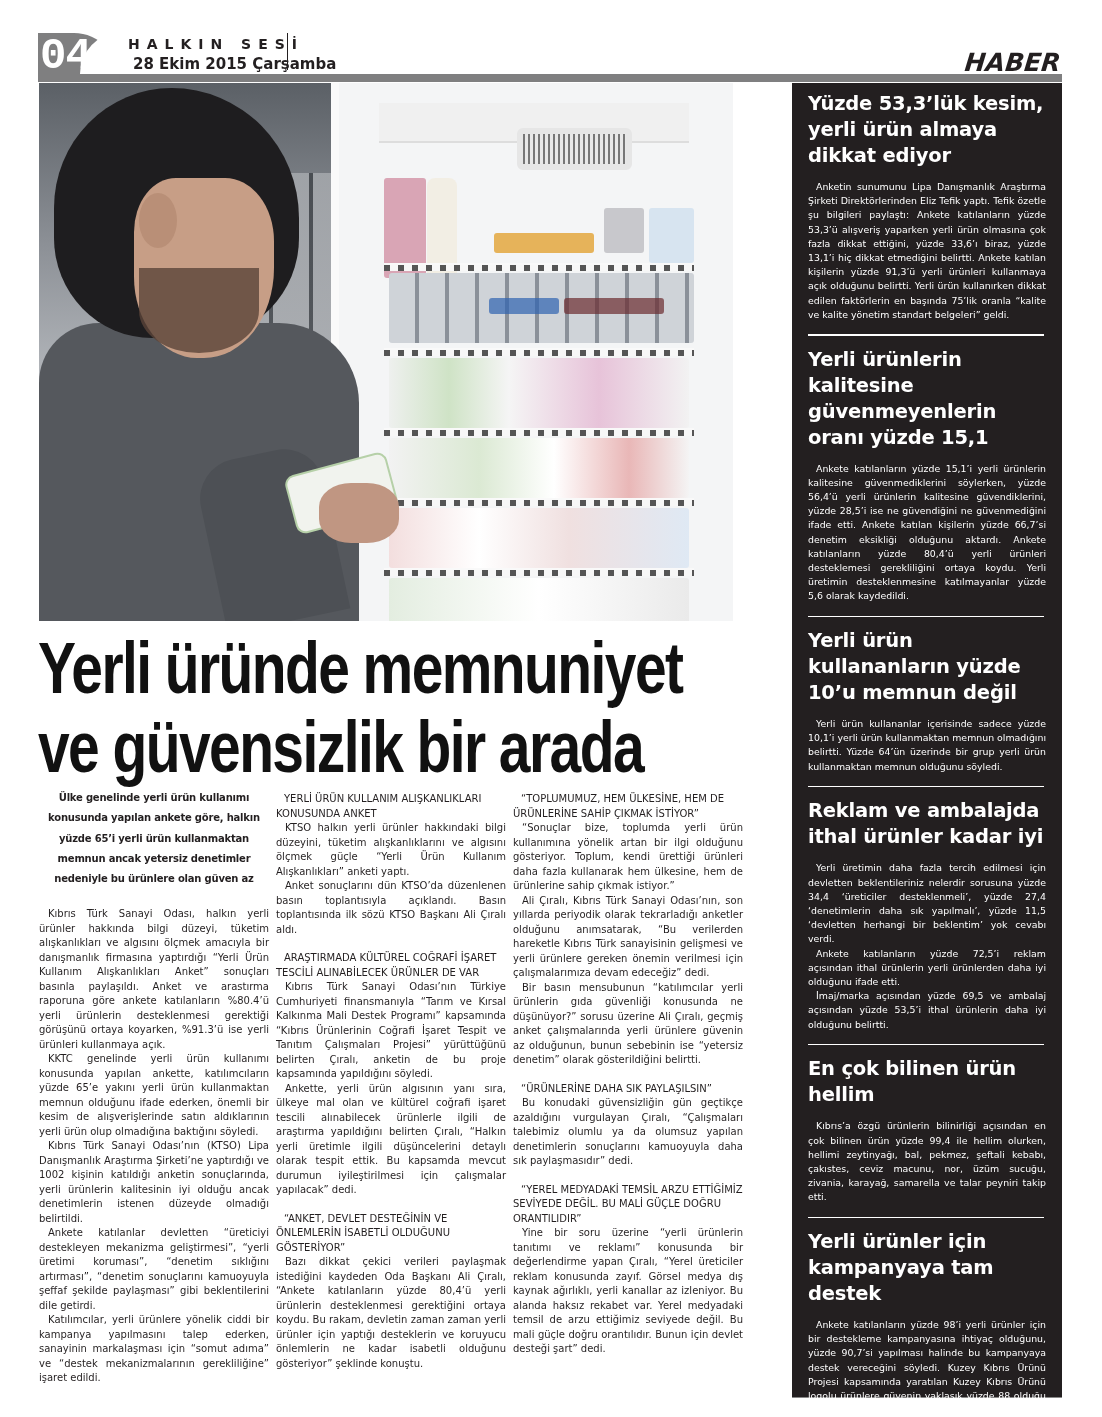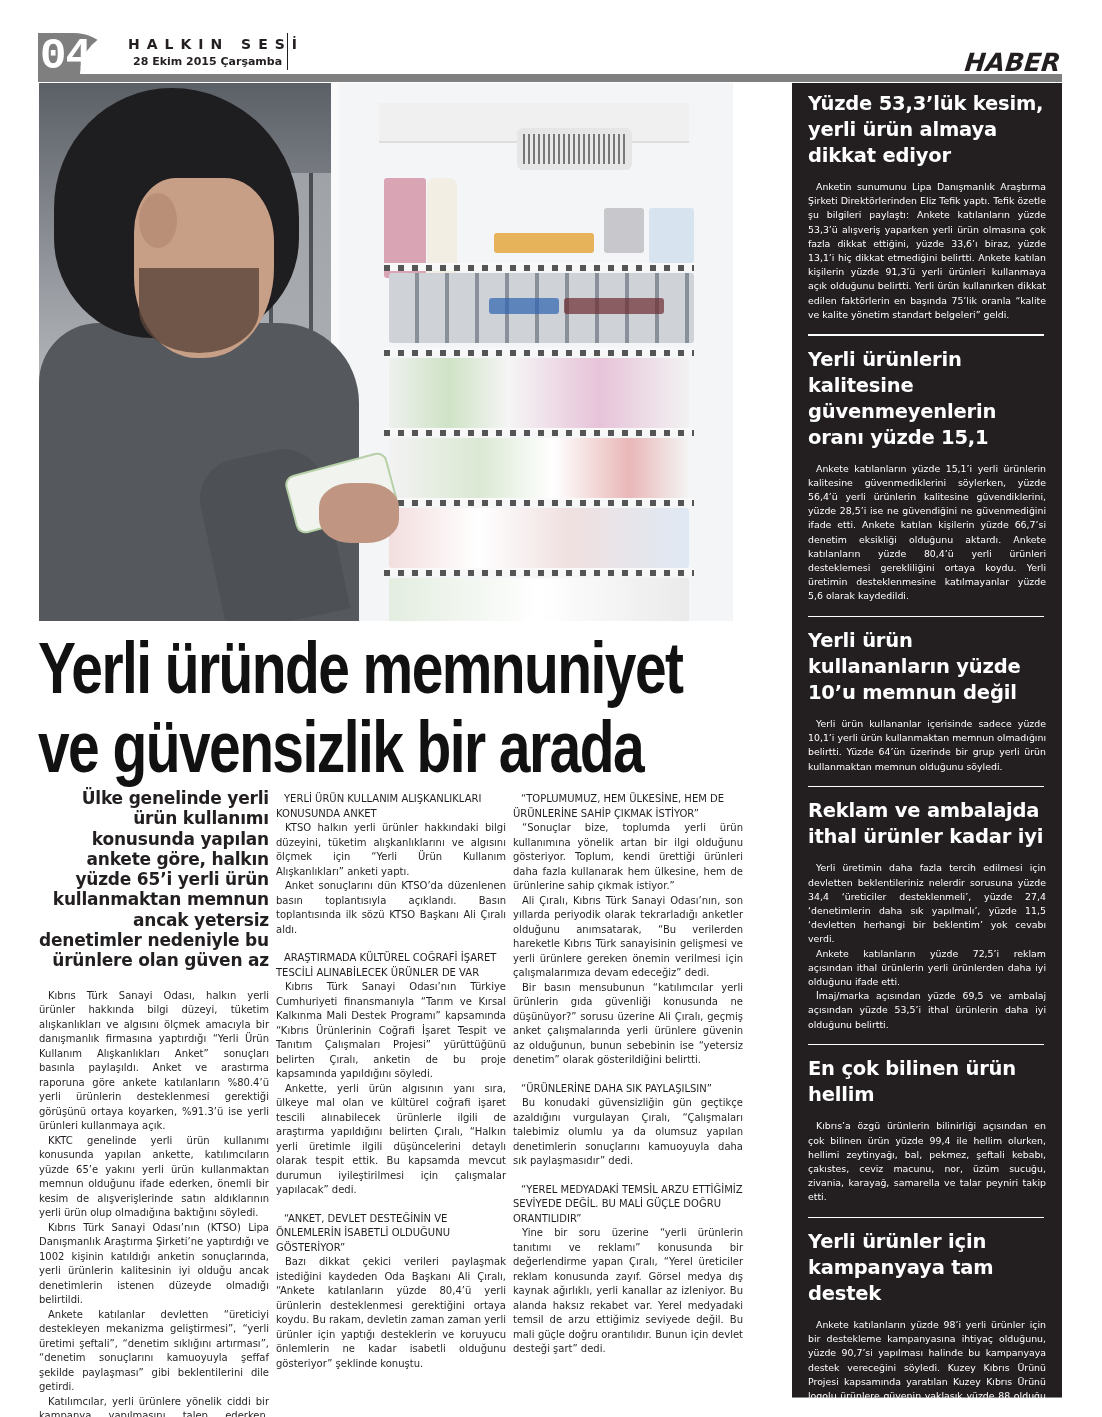--- a/index.html
+++ b/index.html
@@ -5,21 +5,21 @@
     * { box-sizing: border-box; margin: 0; padding: 0; }
     html, body { width: 1102px; height: 1417px; background: #ffffff; overflow: hidden; }
     body { position: relative; font-family: "DejaVu Sans", sans-serif; color: #231f20; }
 
     
     .grey-band { position: absolute; left: 38px; top: 74px; width: 1024px; height: 8px; background: #7f7f80; }
     .page-num-box { position: absolute; left: 38px; top: 33px; width: 82px; height: 49px; background: #7f7f80; border-top-right-radius: 46px 49px; }
     .page-num-box:after { content: ""; position: absolute; right: -2px; top: 0; width: 42px; height: 41px; background: #fff; border-top-left-radius: 40px 41px; }
     .page-num { position: absolute; left: 40px; top: 31px; font-family: Liberation Mono, monospace; font-weight: bold; font-size: 44px; color: #ffffff; letter-spacing: -1px; line-height: 50px; z-index: 2; }
     .paper-name { position: absolute; left: 128px; top: 36px; font-family: "DejaVu Sans", sans-serif; font-weight: bold; font-size: 14px; letter-spacing: 7px; color: #231f20; }
-    .paper-date { position: absolute; left: 133px; top: 55px; font-family: "DejaVu Sans", sans-serif; font-weight: bold; font-size: 11px; color: #231f20; }
+    .paper-date { position: absolute; left: 133px; top: 55px; font-family: "DejaVu Sans", sans-serif; font-weight: bold; font-size: 15px; color: #231f20; }
     .header-divider { position: absolute; left: 287px; top: 33px; width: 1px; height: 37px; background: #231f20; }
     .section-label { position: absolute; right: 41px; top: 48px; font-family: "DejaVu Sans", sans-serif; font-weight: bold; font-style: italic; font-size: 25px; color: #231f20; letter-spacing: 0px; transform: skewX(-6deg); }
 
     
     .photo { position: absolute; left: 39px; top: 83px; width: 694px; height: 538px; overflow: hidden; background: #e9eaec; }
     .photo .bg-left { position: absolute; left: 0; top: 0; width: 300px; height: 538px; background: linear-gradient(180deg, #5b6066 0%, #8c9096 30%, #c9ccd0 70%, #dfe1e3 100%); }
     .photo .window { position: absolute; left: 150px; top: 90px; width: 150px; height: 350px; background: repeating-linear-gradient(90deg, #3e4247 0 4px, #a9acb0 4px 40px); opacity: .8; }
     .photo .fridge { position: absolute; left: 292px; top: 0; width: 402px; height: 538px; background: #f4f5f6; border-left: 8px solid #fafafa; }
     .photo .fridge-top { position: absolute; left: 340px; top: 20px; width: 310px; height: 40px; background: #f0f0f0; border-bottom: 2px solid #ddd; }
     .photo .vent { position: absolute; left: 478px; top: 45px; width: 115px; height: 42px; background: repeating-linear-gradient(90deg, #777 0 2px, #e8e8e8 2px 5px); border: 6px solid #e6e6e6; border-radius: 6px; }
@@ -36,21 +36,21 @@
 
     
     .headline { position: absolute; left: 38px; top: 628px; width: 700px; font-family: "Liberation Sans", sans-serif; font-weight: bold; font-size: 73px; line-height: 79px; color: #111; letter-spacing: -2px; transform: scaleX(0.78); transform-origin: left top; white-space: nowrap; }
 
     
     .col { position: absolute; top: 788px; width: 230px; font-family: "DejaVu Sans", sans-serif; font-size: 10px; line-height: 14.5px; color: #231f20; text-align: justify; }
     .col p { text-indent: 9px; }
     .col1 { left: 39px; }
     .col2 { left: 276px; top: 792px; }
     .col3 { left: 513px; top: 792px; }
-    .lede { font-family: "DejaVu Sans", sans-serif; font-weight: bold; font-size: 17px; line-height: 20.3px; color: #231f20; margin-bottom: 18px; text-align: right; letter-spacing: -0.2px; }
+    .lede { font-family: "DejaVu Sans", sans-serif; font-weight: bold; font-size: 10px; line-height: 20.3px; color: #231f20; margin-bottom: 18px; text-align: center; letter-spacing: -0.2px; }
     .subhead { font-weight: normal; font-size: 10px; line-height: 14.5px; text-indent: 8px; text-align: left; margin-top: 0; }
     .spacer { height: 14px; }
 
     
     .sidebar { position: absolute; left: 792px; top: 83px; width: 270px; height: 1315px; background: #231f20; color: #ffffff; padding: 8px 16px 0 16px; border-bottom: 1px solid #888; }
     .sb-title { font-family: "DejaVu Sans", sans-serif; font-weight: bold; font-size: 19.5px; line-height: 26px; color: #ffffff; letter-spacing: -0.2px; }
     .sb-body { font-family: "DejaVu Sans", sans-serif; font-size: 9.4px; line-height: 14.2px; color: #ffffff; text-align: justify; margin-top: 11px; }
     .sb-body p { text-indent: 8px; }
     .sb-rule { height: 1.5px; background: #ffffff; width: 236px; margin: 12px 0 11px 0; }
   </style>
@@ -105,27 +105,27 @@
 <h1 class="headline">
   <div>Yerli üründe memnuniyet</div>
   <div>ve güvensizlik bir arada</div>
 </h1>
 
 <div class="col col1">
   <div class="lede">Ülke genelinde yerli ürün kullanımı konusunda yapılan ankete göre, halkın yüzde 65’i yerli ürün kullanmaktan memnun ancak yetersiz denetimler nedeniyle bu ürünlere olan güven az</div>
   <p>Kıbrıs Türk Sanayi Odası, halkın yerli ürünler hakkında bilgi düzeyi, tüketim alışkanlıkları ve algısını ölçmek amacıyla bir danışmanlık firmasına yaptırdığı “Yerli Ürün Kullanım Alışkanlıkları Anket” sonuçları basınla paylaşıldı. Anket ve arastırma raporuna göre ankete katılanların %80.4’ü yerli ürünlerin desteklenmesi gerektiği görüşünü ortaya koyarken, %91.3’ü ise yerli ürünleri kullanmaya açık.</p>
   <p>KKTC genelinde yerli ürün kullanımı konusunda yapılan ankette, katılımcıların yüzde 65’e yakını yerli ürün kullanmaktan memnun olduğunu ifade ederken, önemli bir kesim de alışverişlerinde satın aldıklarının yerli ürün olup olmadığına baktığını söyledi.</p>
   <p>Kıbrıs Türk Sanayi Odası’nın (KTSO) Lipa Danışmanlık Araştırma Şirketi’ne yaptırdığı ve 1002 kişinin katıldığı anketin sonuçlarında, yerli ürünlerin kalitesinin iyi olduğu ancak denetimlerin istenen düzeyde olmadığı belirtildi.</p>
-  <p>Ankete katılanlar devletten “üreticiyi destekleyen mekanizma geliştirmesi”, “yerli üretimi şeftali”, “denetim sıklığını artırması”, “denetim sonuçlarını kamuoyuyla şeffaf şekilde paylaşması” gibi beklentilerini dile getirdi.</p>
+  <p>Ankete katılanlar devletten “üreticiyi destekleyen mekanizma geliştirmesi”, “yerli üretimi koruması”, “denetim sıklığını artırması”, “denetim sonuçlarını kamuoyuyla şeffaf şekilde paylaşması” gibi beklentilerini dile getirdi.</p>
   <p>Katılımcılar, yerli ürünlere yönelik ciddi bir kampanya yapılmasını talep ederken, sanayinin markalaşması için “somut adıma” ve “destek mekanizmalarının gerekliliğine” işaret edildi.</p>
 </div>
 
 <div class="col col2">
   <div class="subhead">YERLİ ÜRÜN KULLANIM ALIŞKANLIKLARI KONUSUNDA ANKET</div>
-  <p>KTSO halkın yerli ürünler hakkındaki bilgi düzeyini, tüketim alışkanlıklarını ve algısını ölçmek için “Yerli Ürün Kullanım Alışkanlıkları” anketi yaptı.</p>
+  <p>KTSO halkın yerli ürünler hakkındaki bilgi düzeyini, tüketim alışkanlıklarını ve algısını ölçmek güçle “Yerli Ürün Kullanım Alışkanlıkları” anketi yaptı.</p>
   <p>Anket sonuçlarını dün KTSO’da düzenlenen basın toplantısıyla açıklandı. Basın toplantısında ilk sözü KTSO Başkanı Ali Çıralı aldı.</p>
   <div class="spacer"></div>
   <div class="subhead">ARAŞTIRMADA KÜLTÜREL COĞRAFİ İŞARET TESCİLİ ALINABİLECEK ÜRÜNLER DE VAR</div>
   <p>Kıbrıs Türk Sanayi Odası’nın Türkiye Cumhuriyeti finansmanıyla “Tarım ve Kırsal Kalkınma Mali Destek Programı” kapsamında “Kıbrıs Ürünlerinin Coğrafi İşaret Tespit ve Tanıtım Çalışmaları Projesi” yürüttüğünü belirten Çıralı, anketin de bu proje kapsamında yapıldığını söyledi.</p>
   <p>Ankette, yerli ürün algısının yanı sıra, ülkeye mal olan ve kültürel coğrafi işaret tescili alınabilecek ürünlerle ilgili de araştırma yapıldığını belirten Çıralı, “Halkın yerli üretimle ilgili düşüncelerini detaylı olarak tespit ettik. Bu kapsamda mevcut durumun iyileştirilmesi için çalışmalar yapılacak” dedi.</p>
   <div class="spacer"></div>
   <div class="subhead">“ANKET, DEVLET DESTEĞİNİN VE ÖNLEMLERİN İSABETLİ OLDUĞUNU GÖSTERİYOR”</div>
   <p>Bazı dikkat çekici verileri paylaşmak istediğini kaydeden Oda Başkanı Ali Çıralı, “Ankete katılanların yüzde 80,4’ü yerli ürünlerin desteklenmesi gerektiğini ortaya koydu. Bu rakam, devletin zaman zaman yerli ürünler için yaptığı desteklerin ve koruyucu önlemlerin ne kadar isabetli olduğunu gösteriyor” şeklinde konuştu.</p>
 </div>
 

